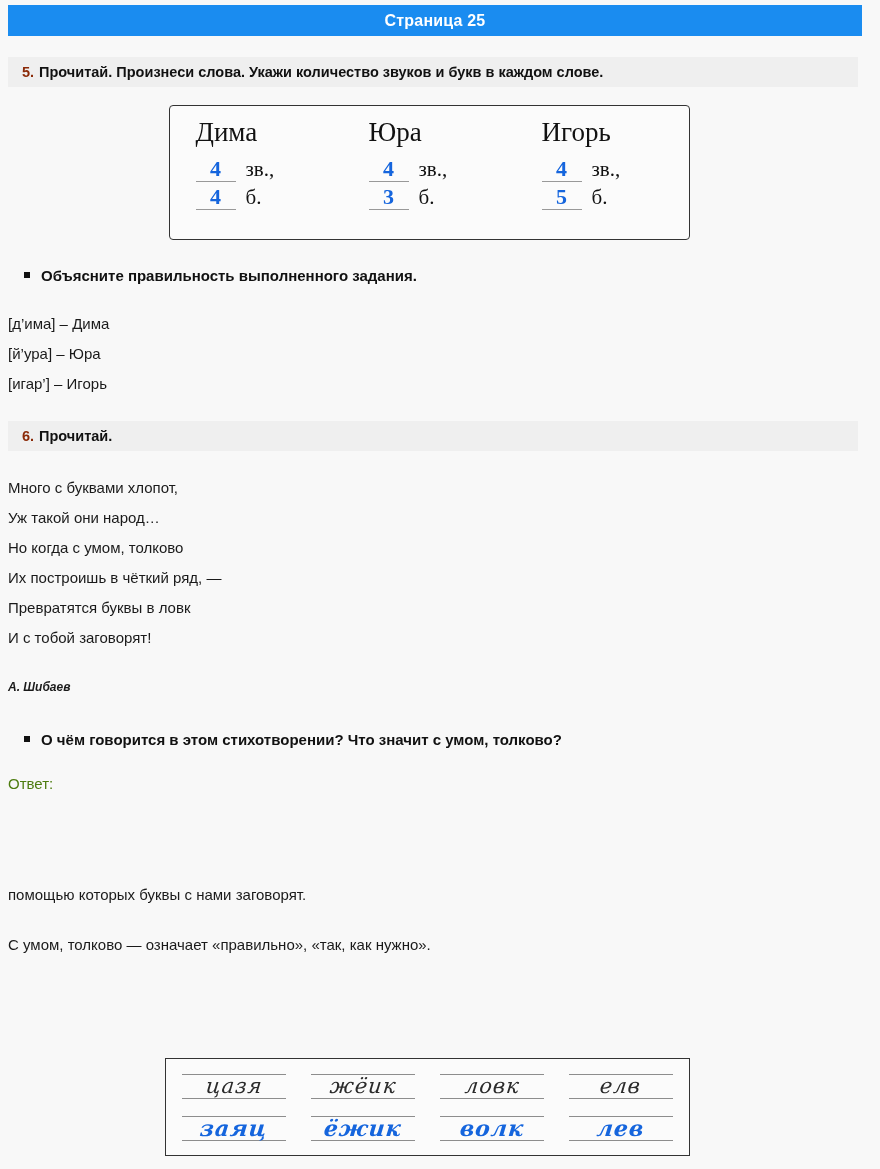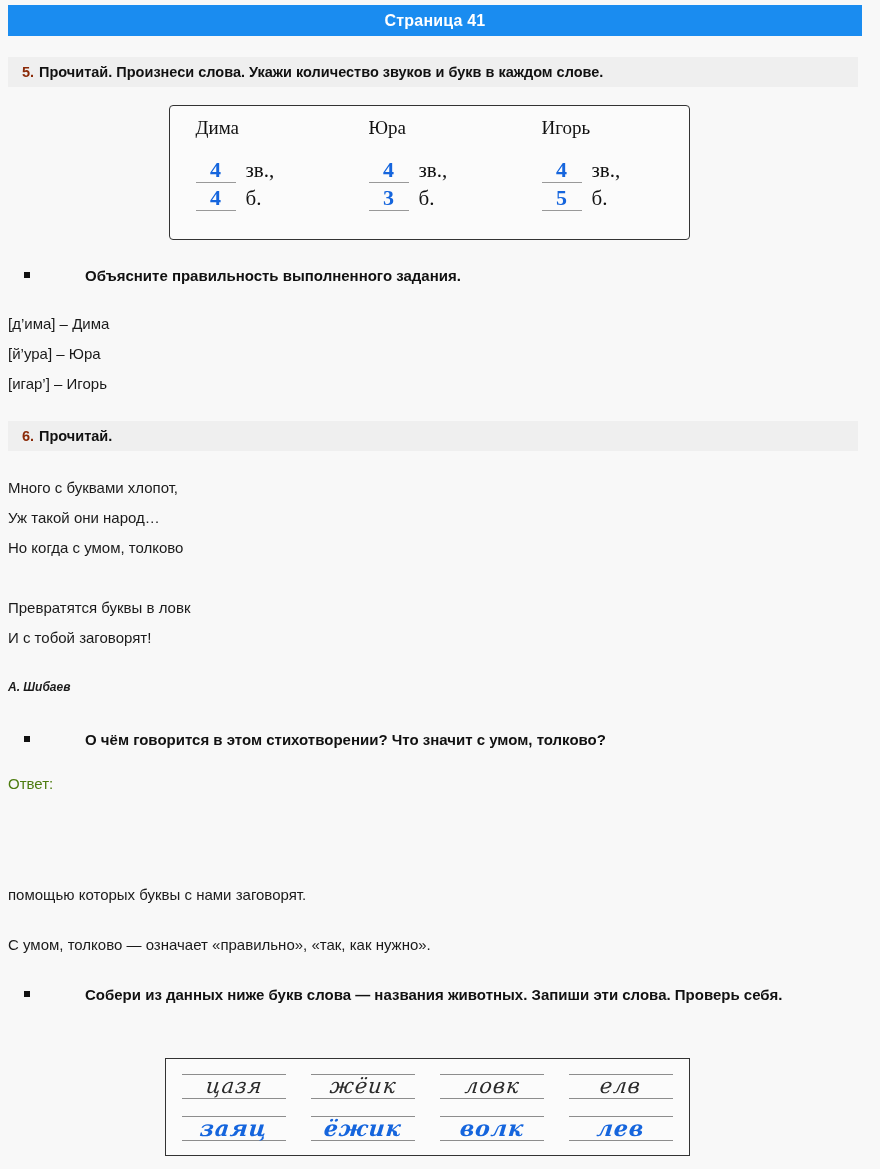--- a/index.html
+++ b/index.html
@@ -83,24 +83,24 @@
   .word-col {
     display: flex;
     flex-direction: column;
     align-items: flex-start;
     width: 150px;
     padding-left: 14px;
     box-sizing: border-box;
   }
   .word-name {
     font-family: "Liberation Serif", serif;
-    font-size: 19px;
+    font-size: 27px;
     color: #111111;
     line-height: 1.25;
-    margin-bottom: 15px;
+    margin-bottom: 4px;
   }
   .count-row {
     display: flex;
     align-items: baseline;
     margin-top: 3px;
   }
   .count-slot {
     width: 40px;
     border-bottom: 1.3px solid #999999;
     text-align: center;
@@ -120,21 +120,20 @@
 
   
   .bullet-line {
     position: absolute;
     display: flex;
     align-items: flex-start;
     font-size: 15px;
     font-weight: bold;
     color: #111111;
     line-height: 1.55;
-    gap: 44px;
   }
   .sq {
     width: 6px;
     height: 6px;
     background: #111111;
     margin-right: 11px;
     margin-top: 8px;
     flex: 0 0 auto;
   }
 
@@ -237,21 +236,21 @@
     font-weight: bold;
     font-size: 22px;
   }
 </style>
 </head>
 <body>
 
 <div class="page">
 
   <div class="title-bar">
-    <span>Страница 41</span>
+    <span>Страница 25</span>
   </div>
 
   <div class="ex-header" id="ex5-header">
     <span class="ex-num">5.</span>
     <span class="ex-text">Прочитай. Произнеси слова. Укажи количество звуков и букв в каждом слове.</span>
   </div>
 
   <div class="word-box">
 
     <div class="word-col">
@@ -302,39 +301,36 @@
   <div class="txt trans" id="tr2">[игар’] – Игорь</div>
 
   <div class="ex-header" id="ex6-header">
     <span class="ex-num">6.</span>
     <span class="ex-text">Прочитай.</span>
   </div>
 
   <div class="txt poem-line" id="p0">Много с буквами хлопот,</div>
   <div class="txt poem-line" id="p1">Уж такой они народ…</div>
   <div class="txt poem-line" id="p2">Но когда с умом, толково</div>
+  <div class="txt poem-line" id="p3">Их построишь в чёткий ряд, —</div>
   <div class="txt poem-line" id="p4">Превратятся буквы в ловк</div>
   <div class="txt poem-line" id="p5">И с тобой заговорят!</div>
 
   <div class="txt" id="author">А. Шибаев</div>
 
   <div class="bullet-line" id="bullet-question">
     <span class="sq"></span>
     <span>О чём говорится в этом стихотворении? Что значит с умом, толково?</span>
   </div>
 
   <div class="txt" id="answer-label">Ответ:</div>
 
   <div class="txt" id="a2">помощью которых буквы с нами заговорят.</div>
   <div class="txt" id="a3">С умом, толково — означает «правильно», «так, как нужно».</div>
 
-  <div class="bullet-line" id="bullet-collect">
-    <span class="sq"></span>
-    <span>Собери из данных ниже букв слова — названия животных. Запиши эти слова. Проверь себя.</span>
-  </div>
 
   <div class="hand-box">
     <div class="hand-row">
       <div class="slot">
         <span class="cursive scramble">цазя</span>
       </div>
       <div class="slot">
         <span class="cursive scramble">жёик</span>
       </div>
       <div class="slot">

